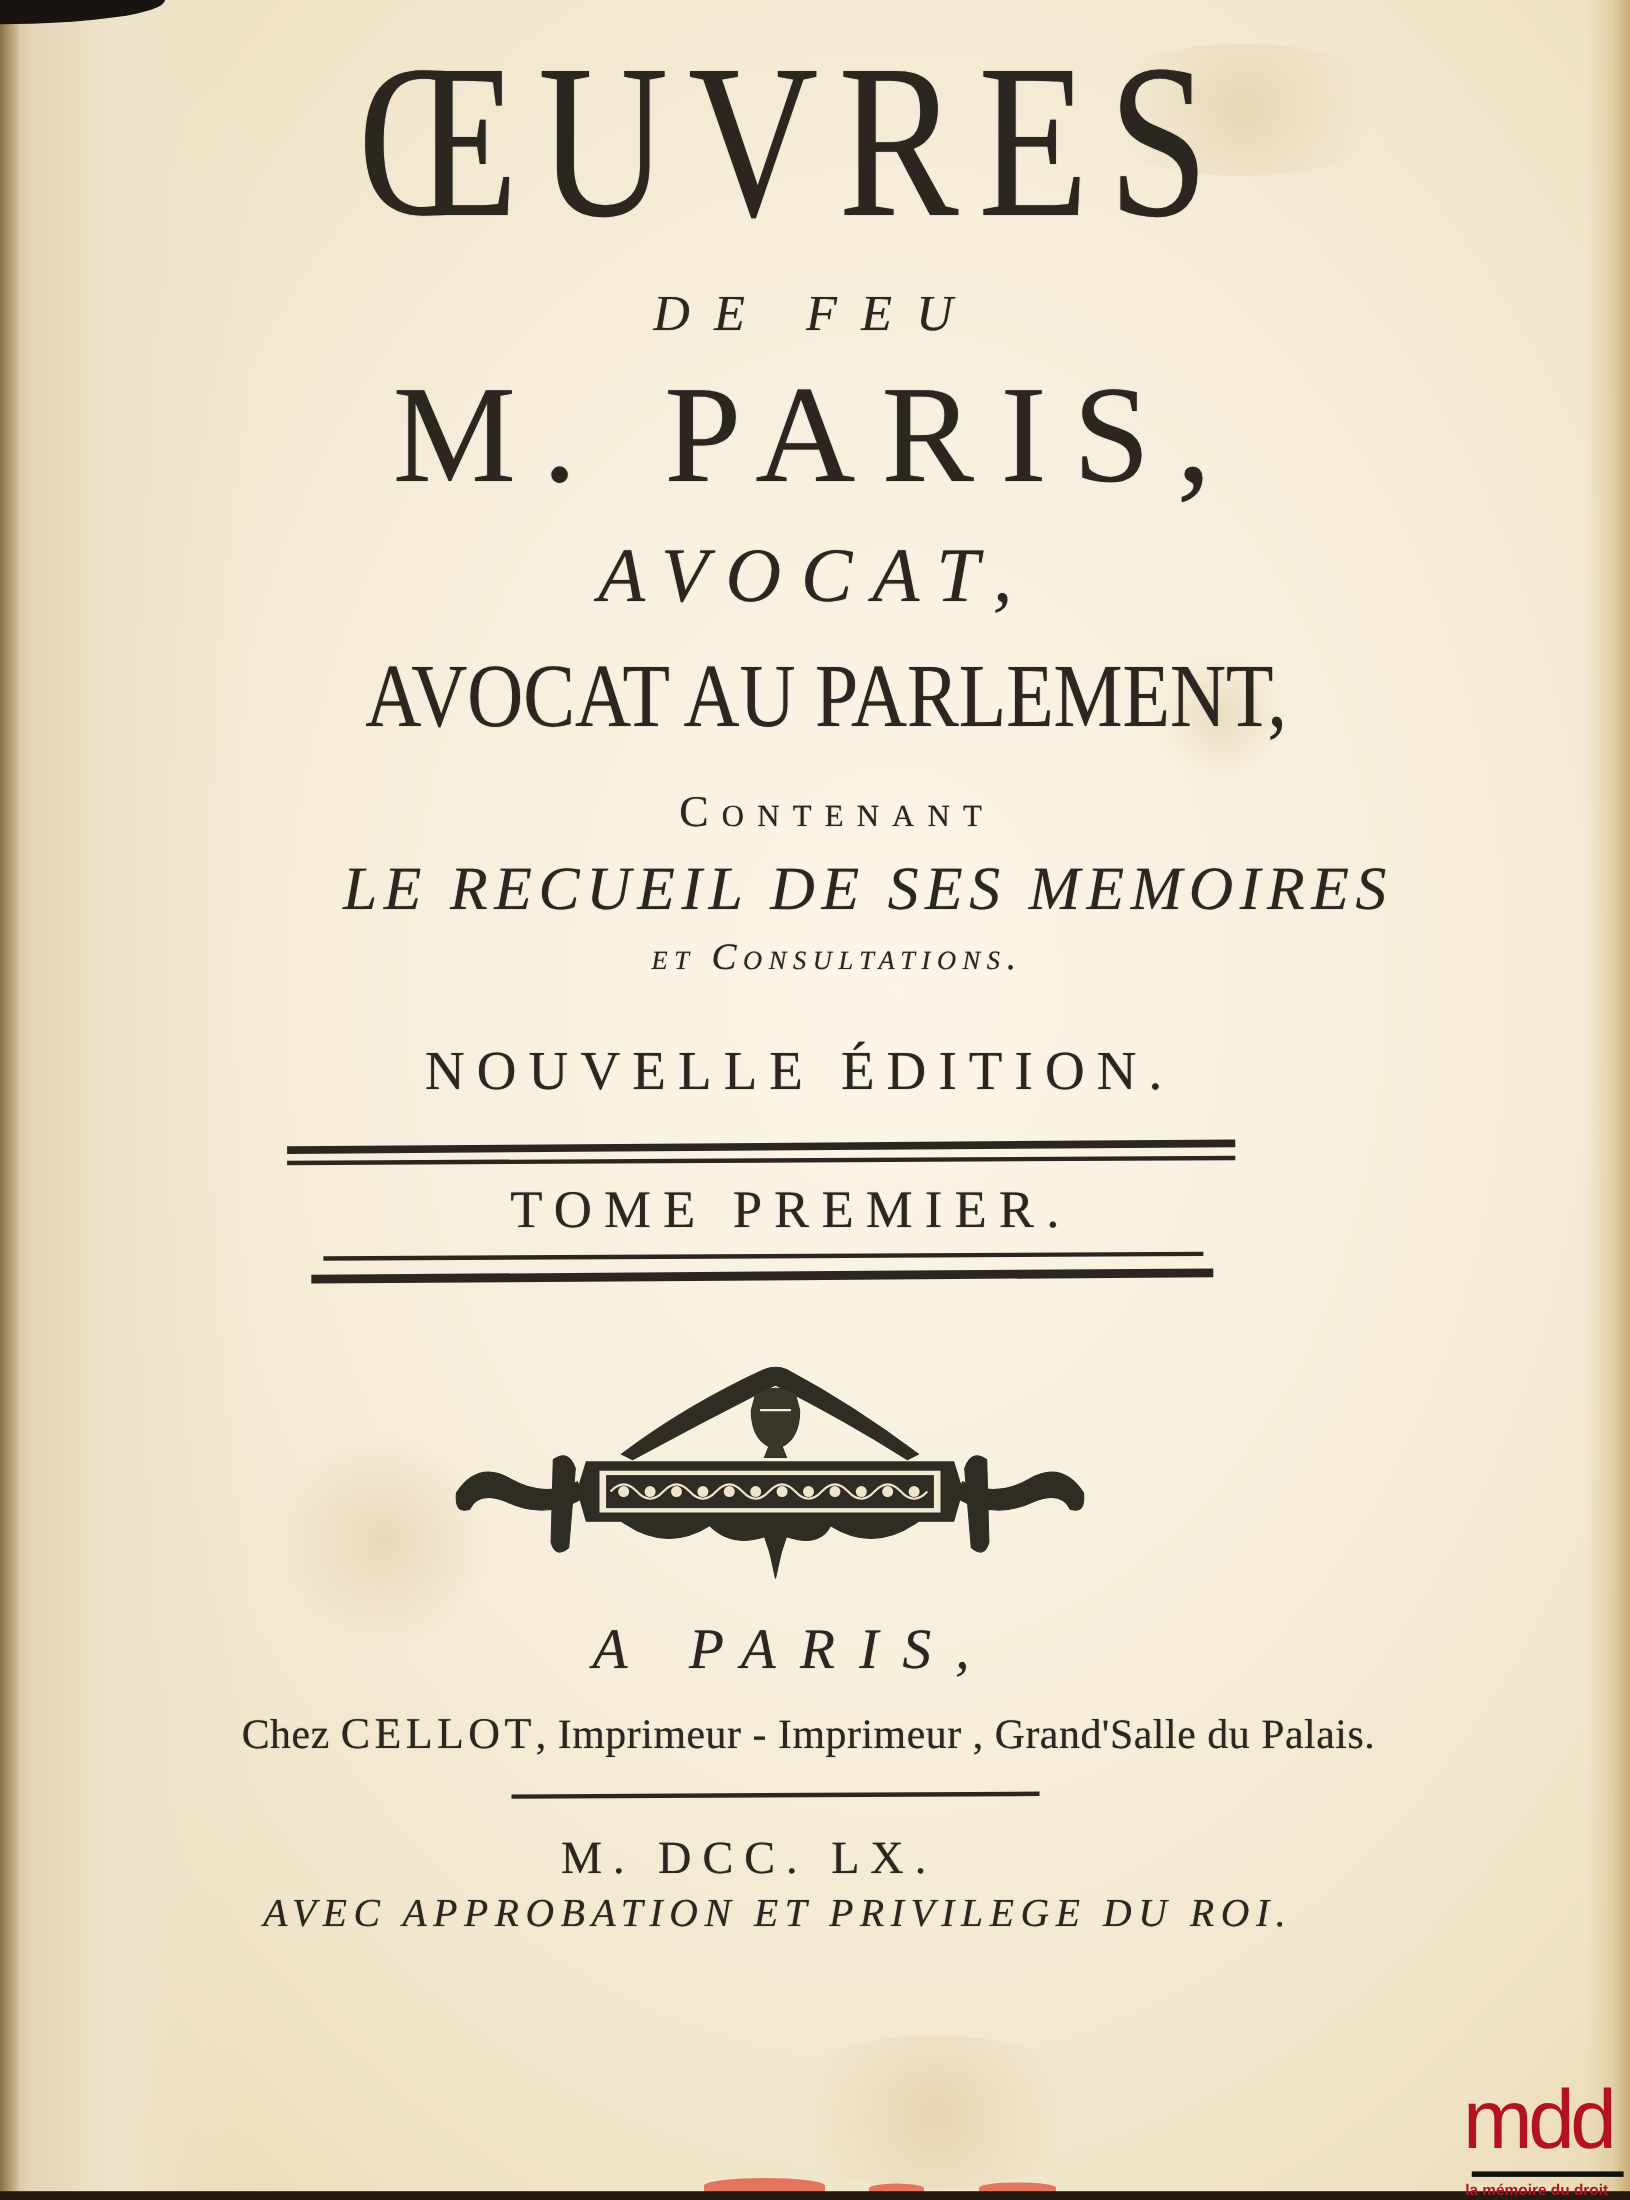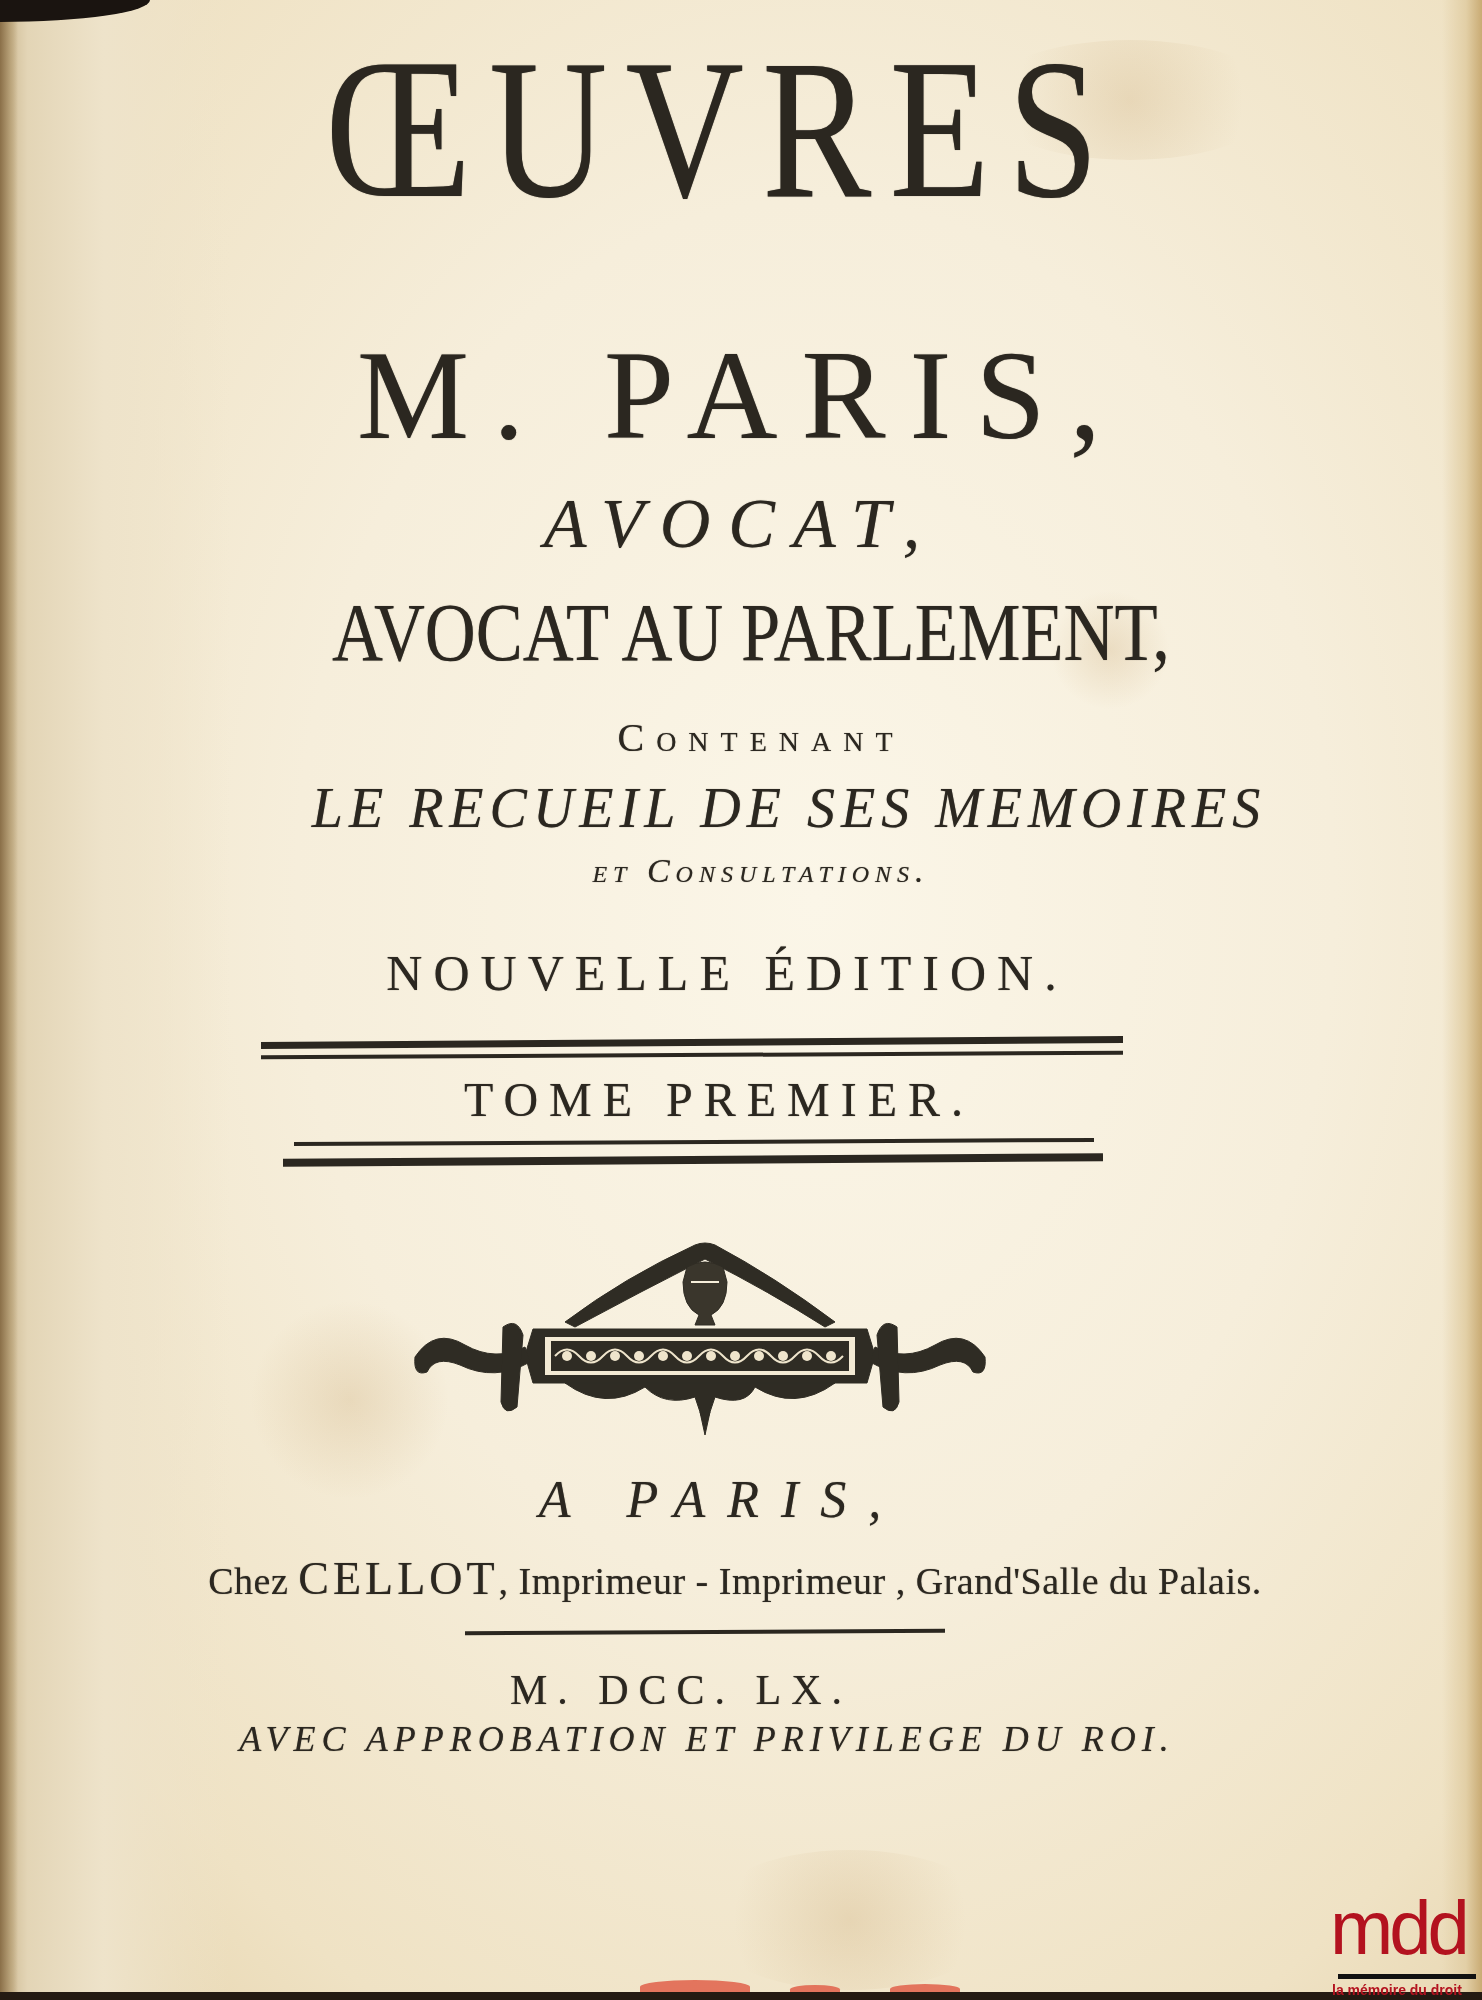--- a/index.html
+++ b/index.html
@@ -56,21 +56,21 @@
   .cochin { top: 336px; font-size: 126px; line-height: 120px; letter-spacing: 24px; }
   .ecuyer { top: 484px; font-size: 70px; font-style: italic; letter-spacing: 18px; }
   .avocat { top: 590px; font-size: 82px; line-height: 86px; transform: scaleX(0.86); transform-origin: 741px 0; left: 10px; }
   .contenant { top: 714px; font-size: 40px; letter-spacing: 12px; font-variant: small-caps; left: 20px; }
   .recueil { top: 776px; font-size: 56px; font-style: italic; letter-spacing: 6px; padding-left: 48px; }
   .consult { top: 852px; font-size: 34px; font-style: italic; letter-spacing: 6px; font-variant: small-caps; left: 20px; }
   .nouvelle { top: 944px; font-size: 50px; letter-spacing: 11px; left: -14px; }
   .tome { top: 1072px; font-size: 48px; letter-spacing: 11px; left: -22px; }
   .paris { top: 1470px; font-size: 52px; font-style: italic; letter-spacing: 22px; left: -20px; }
   .chez { top: 1552px; font-size: 38px; letter-spacing: 0.5px; left: -6px; }
-  .chez .big { font-size: 46px; letter-spacing: 4px; }
+  .chez .big { font-size: 40px; letter-spacing: 4px; }
   .year { top: 1666px; font-size: 42px; letter-spacing: 10px; left: -60px; }
   .avec { top: 1718px; font-size: 36px; font-style: italic; letter-spacing: 6px; left: -34px; }
 
   .rule { position: absolute; background: #2b2720; }
 
   .ornament { position: absolute; left: 405px; top: 1237px; width: 590px; height: 200px; }
 
   .logo { position: absolute; left: 1324px; top: 1890px; width: 156px; height: 108px; }
   .logo-mdd { position: absolute; left: 6px; top: 0px; font-family: "Liberation Sans", sans-serif; font-size: 76px; line-height: 76px; color: #b3121f; letter-spacing: -4px; font-weight: normal; }
   .logo-bar { position: absolute; left: 14px; top: 84px; width: 138px; height: 5px; background: #111; }
@@ -84,20 +84,21 @@
   <div class="gutter-edge"></div>
   <div class="top-binding"></div>
   <div class="right-edge"></div>
 
   <div class="foxing" style="left:980px;top:40px;width:300px;height:120px;"></div>
   <div class="foxing" style="left:1050px;top:590px;width:120px;height:120px;"></div>
   <div class="foxing" style="left:250px;top:1300px;width:200px;height:200px;"></div>
   <div class="foxing" style="left:700px;top:1850px;width:300px;height:140px;"></div>
 
   <div class="line ink oeuvres">ŒUVRES</div>
+  <div class="line ink de-feu">DE FEU</div>
   <div class="line ink cochin">M. PARIS,</div>
   <div class="line ink ecuyer">AVOCAT,</div>
   <div class="line ink avocat">AVOCAT AU PARLEMENT,</div>
   <div class="line ink contenant">Contenant</div>
   <div class="line ink recueil">LE RECUEIL DE SES MEMOIRES</div>
   <div class="line ink consult">et Consultations.</div>
   <div class="line ink nouvelle">NOUVELLE ÉDITION.</div>
 
   <div class="rule" style="left:261px;top:1039px;width:862px;height:7px;transform:rotate(-0.4deg);"></div>
   <div class="rule" style="left:261px;top:1053px;width:862px;height:4px;transform:rotate(-0.3deg);"></div>

